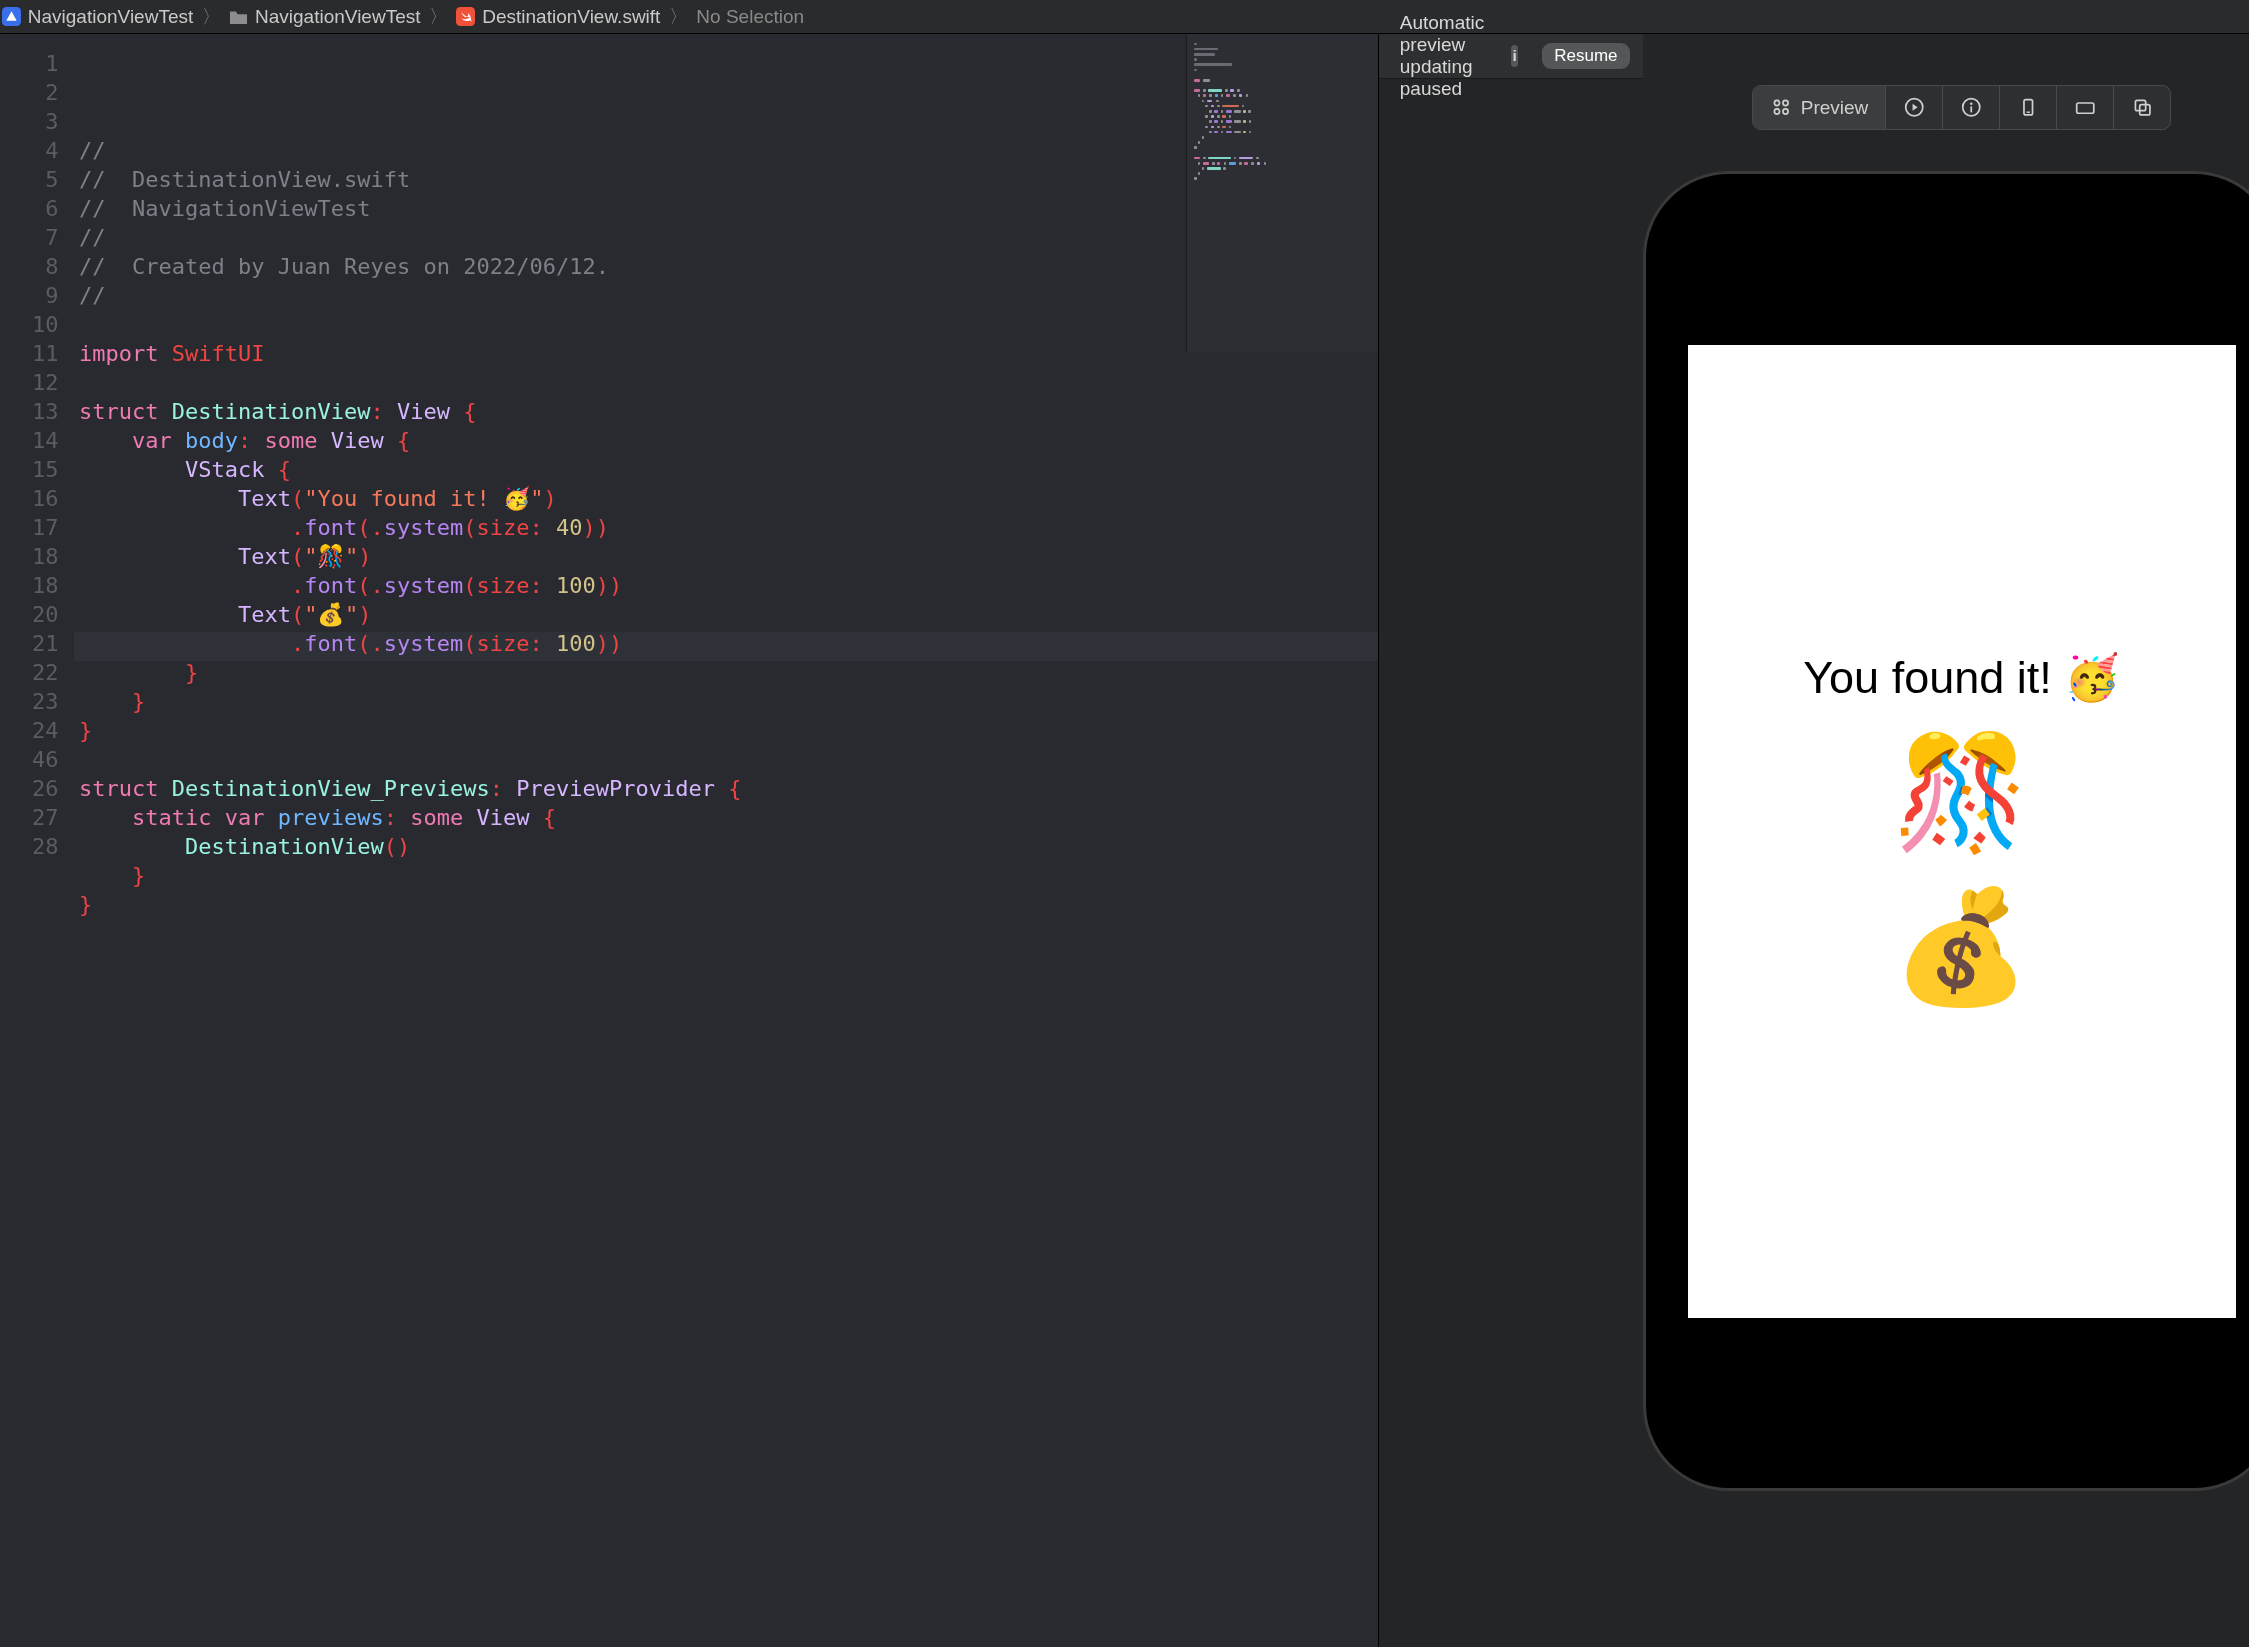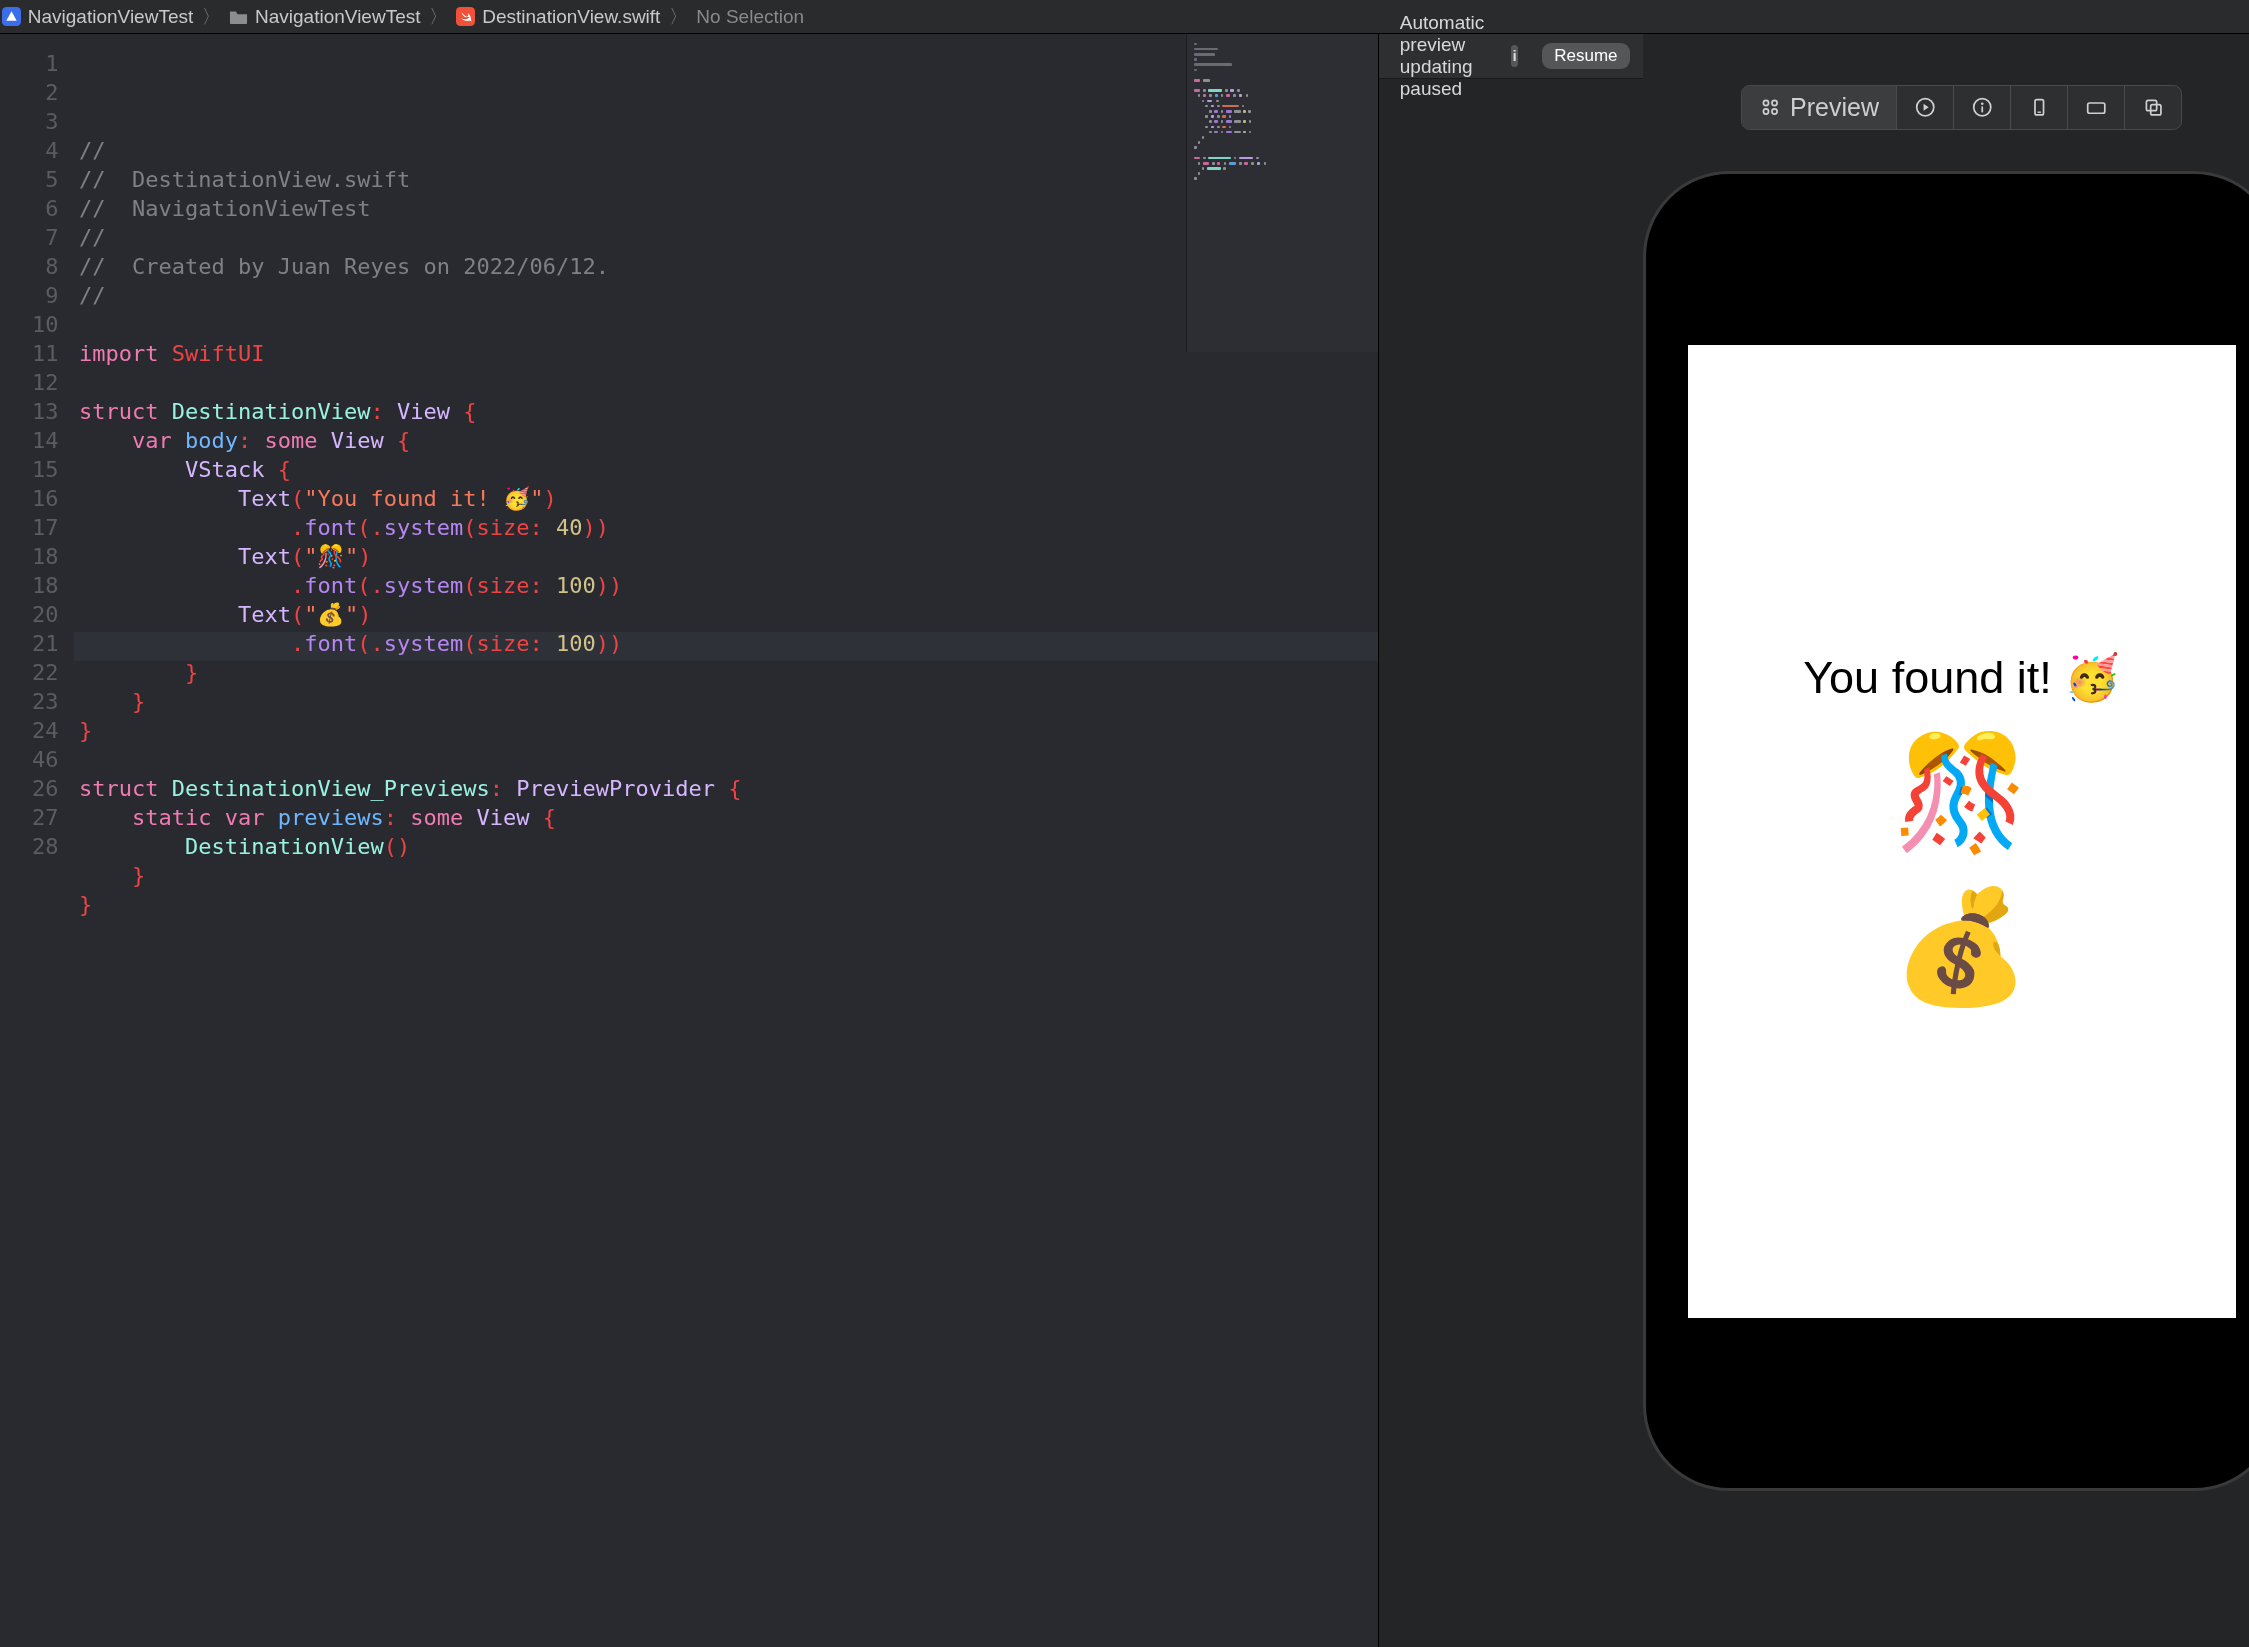--- a/index.html
+++ b/index.html
@@ -144,21 +144,21 @@
   .seg-control .seg {
     height:43px;
     display:flex;align-items:center;justify-content:center;
     border-right:0.9px solid #4a4a4c;
     color:#cfcfcf;
     padding:0 17px;
     cursor:pointer;
   }
   .seg-control .seg:last-child{border-right:none;}
   .seg-control .seg.active{ background:#3c3d3f; }
-  .seg-control .seg .lbl{font-size:25px;margin-left:8.6px;}
+  .seg-control .seg .lbl{font-size:19px;margin-left:8.6px;}
   .seg-icon{width:22px;height:22px;display:inline-flex;align-items:center;justify-content:center;}
 
   
   .device {
     margin-top: 41px;
     width: 637px;
     height: 1320px;
     background: #000;
     border-radius: 86px;
     border: 3.4px solid #3a3a3a;

